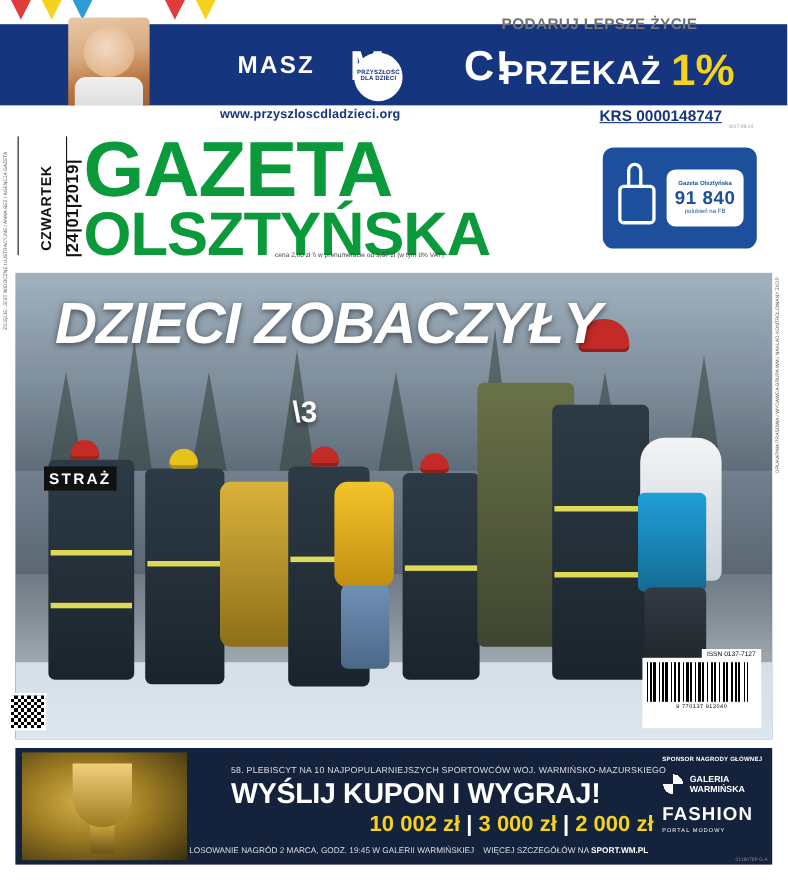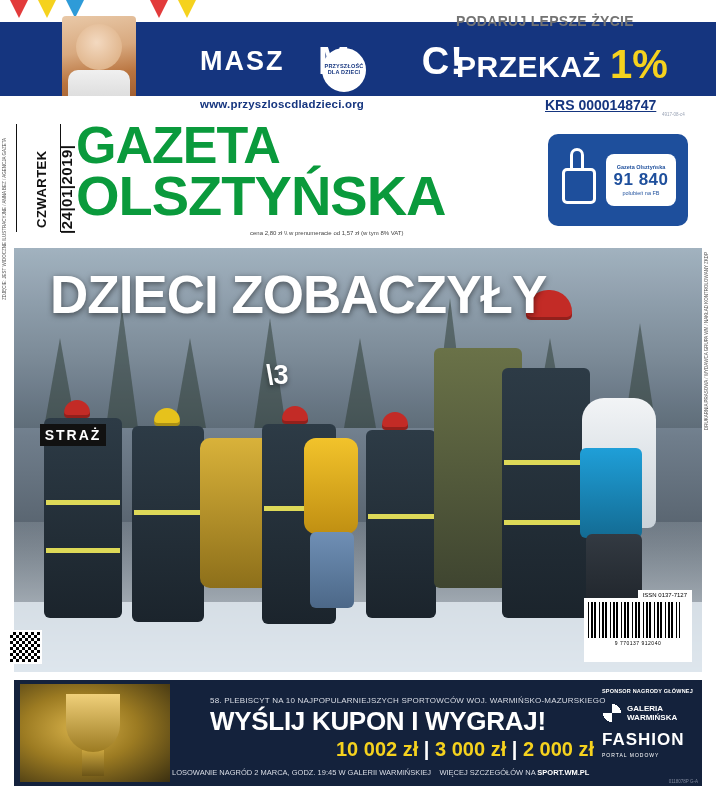--- a/index.html
+++ b/index.html
@@ -16,21 +16,21 @@
   .topad-white-strip{position:absolute;left:0;top:96px;width:716px;height:22px;background:#ffffff;}
   .bunting{position:absolute;left:0;top:0;width:200px;height:36px;}
   .bunting .flag{position:absolute;top:0;width:0;height:0;border-left:9px solid transparent;border-right:9px solid transparent;border-top:18px solid #e23b3b;}
   .kid{position:absolute;left:62px;top:16px;width:74px;height:100px;border-radius:4px;
        background:linear-gradient(170deg,#e9c9a8 0%,#d8a97f 35%,#b9743f 60%,#8e4f28 100%);
        overflow:hidden;}
   .kid:after{content:"";position:absolute;left:14px;top:8px;width:46px;height:46px;border-radius:50%;
        background:radial-gradient(circle at 45% 40%,#f3d9c0,#d9a879);}
   .kid:before{content:"";position:absolute;left:6px;top:54px;width:62px;height:48px;border-radius:10px 10px 0 0;
        background:linear-gradient(180deg,#f0f0f0,#cfcfcf);}
-  .masz{position:absolute;left:200px;top:46px;color:#fff;font-size:27px;font-weight:bold;letter-spacing:2px;}
+  .masz{position:absolute;left:216px;top:46px;color:#fff;font-size:22px;font-weight:bold;letter-spacing:2px;}
   .moc{position:absolute;left:318px;top:40px;color:#fff;font-size:38px;font-weight:bold;letter-spacing:1px;}
   .moc-circle{position:absolute;left:322px;top:48px;width:44px;height:44px;border-radius:50%;
       background:#ffffff;border:3px solid #ffffff;box-sizing:border-box;
       display:flex;flex-direction:column;align-items:center;justify-content:center;line-height:1.05;}
   .moc-circle span{display:block;color:#15357f;font-size:5.5px;font-weight:bold;letter-spacing:.2px;}
   .url{position:absolute;left:200px;top:98px;color:#15357f;font-size:11.5px;font-weight:bold;letter-spacing:.2px;text-align:right;}
   .podaruj{position:absolute;left:456px;top:13px;color:#737373;font-size:14px;font-weight:bold;letter-spacing:.3px;}
   .przekaz{position:absolute;left:456px;top:50px;color:#ffffff;font-size:30px;font-weight:bold;letter-spacing:.5px;}
   .onepct{position:absolute;left:610px;top:42px;color:#f5d21e;font-size:40px;font-weight:bold;}
   .krs{position:absolute;left:545px;top:97px;color:#15357f;font-size:14px;font-weight:bold;text-decoration:underline;}
@@ -39,21 +39,21 @@
   
   .masthead{position:absolute;left:0;top:118px;width:716px;height:128px;background:#ffffff;}
   .date-rule-l{position:absolute;left:16px;top:6px;width:1px;height:108px;background:#111;}
   .date-rule-r{position:absolute;left:60px;top:6px;width:1px;height:108px;background:#111;}
   .datebox{position:absolute;left:18px;top:6px;width:42px;height:108px;}
   .datebox div{position:absolute;transform:rotate(-90deg);transform-origin:left top;white-space:nowrap;
       font-size:13px;font-weight:bold;color:#111;letter-spacing:.5px;}
   .d-day{left:16px;top:104px;}
   .d-date{left:40px;top:110px;font-size:15px !important;}
   .logo{position:absolute;left:76px;top:4px;color:#0a9a3c;font-weight:bold;letter-spacing:-1px;line-height:.92;}
-  .logo .l1{font-size:52px;display:block;}
+  .logo .l1{font-size:71px;display:block;}
   .logo .l2{font-size:56px;display:block;}
   .logo-dot{position:absolute;left:496px;top:186px;width:11px;height:11px;border-radius:50%;background:#0a9a3c;}
   .cam{position:absolute;left:508px;top:178px;width:22px;height:26px;background:#2a2a2a;border-radius:3px;}
   .cam:after{content:"";position:absolute;left:5px;top:7px;width:12px;height:12px;border-radius:50%;background:#ffffff;}
   .cam:before{content:"";position:absolute;left:6px;top:-4px;width:10px;height:5px;background:#2a2a2a;border-radius:2px 2px 0 0;}
   .price{position:absolute;left:250px;top:112px;font-size:6px;color:#444;}
   .fb{position:absolute;left:548px;top:16px;width:140px;height:92px;background:#1e4f9c;border-radius:10px;}
   .fb-thumb{position:absolute;left:14px;top:16px;width:42px;height:58px;}
   .fb-thumb .hand{position:absolute;left:0;top:18px;width:34px;height:36px;background:#1e4f9c;border:3px solid #ffffff;border-radius:5px;box-sizing:border-box;}
   .fb-thumb .up{position:absolute;left:8px;top:-2px;width:14px;height:24px;background:#1e4f9c;border:3px solid #fff;border-radius:7px 7px 0 0;box-sizing:border-box;}
@@ -79,21 +79,21 @@
   .coat-gold{background:linear-gradient(180deg,#d9b23a,#8d6f1a);}
   .coat-blue{background:linear-gradient(180deg,#1f9fd8,#136b93);}
   .coat-white{background:linear-gradient(180deg,#f2f4f6,#c9d2d9);}
   .coat-yellow{background:linear-gradient(180deg,#f2c32b,#c08f12);}
   .reflect{position:absolute;height:5px;background:#e8e35a;opacity:.95;}
   .straz{position:absolute;left:26px;top:176px;width:66px;height:22px;background:#111;color:#fff;
     font-size:14px;font-weight:bold;letter-spacing:2px;text-align:center;line-height:22px;}
 
   .headline{position:absolute;left:36px;top:22px;color:#ffffff;font-weight:bold;line-height:.96;
     text-shadow:0 2px 6px rgba(0,0,0,.55);}
-  .headline .h1{display:block;font-size:53px;letter-spacing:-1px;}
+  .headline .h1{display:block;font-size:53px;letter-spacing:-1px;font-style:italic;}
   .headline .h2{display:block;font-size:53px;letter-spacing:-1px;margin-top:4px;}
   .pageref{position:absolute;left:252px;top:112px;color:#ffffff;font-size:27px;font-weight:bold;
     text-shadow:0 2px 5px rgba(0,0,0,.5);}
 
   .barcode{position:absolute;right:10px;bottom:10px;width:100px;height:56px;background:#ffffff;padding:4px;}
   .bars{height:36px;width:92px;
     background:repeating-linear-gradient(90deg,#000 0 1px,#fff 1px 3px,#000 3px 5px,#fff 5px 6px,#000 6px 8px,#fff 8px 11px);}
   .bc-text{font-size:5px;text-align:center;color:#000;margin-top:2px;letter-spacing:.5px;}
   .issn{position:absolute;right:10px;bottom:72px;background:#fff;color:#000;font-size:6px;padding:2px 5px;}
 

